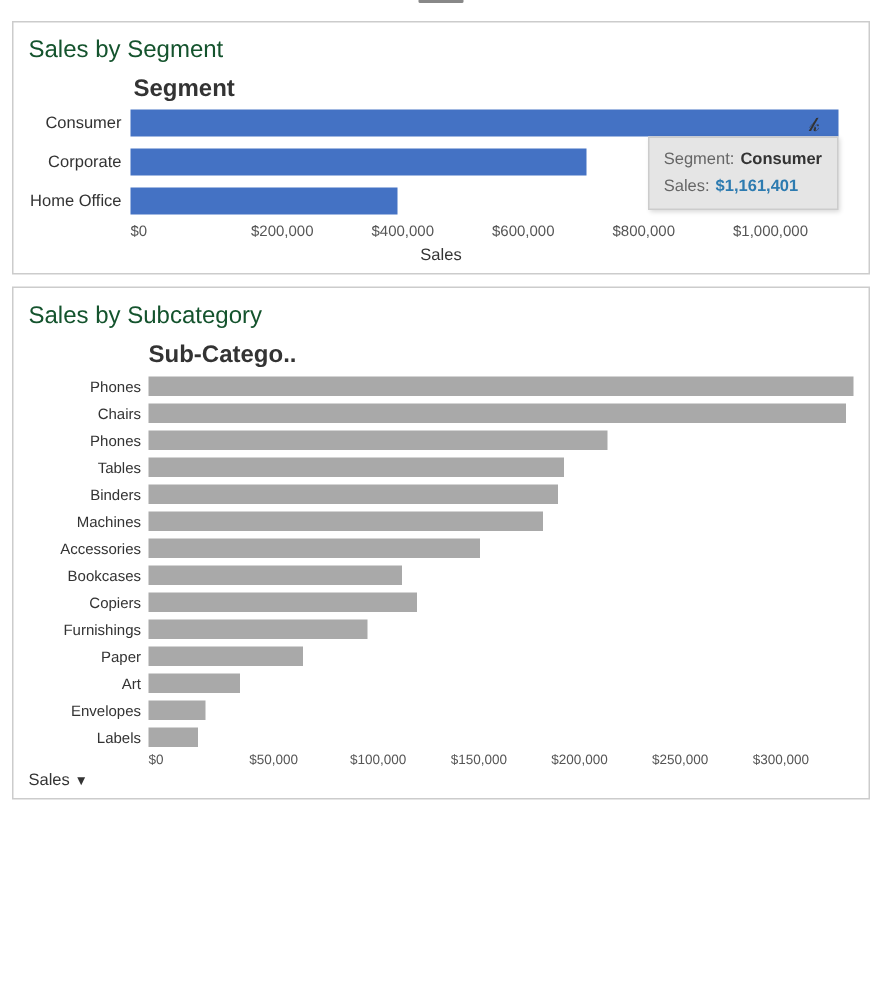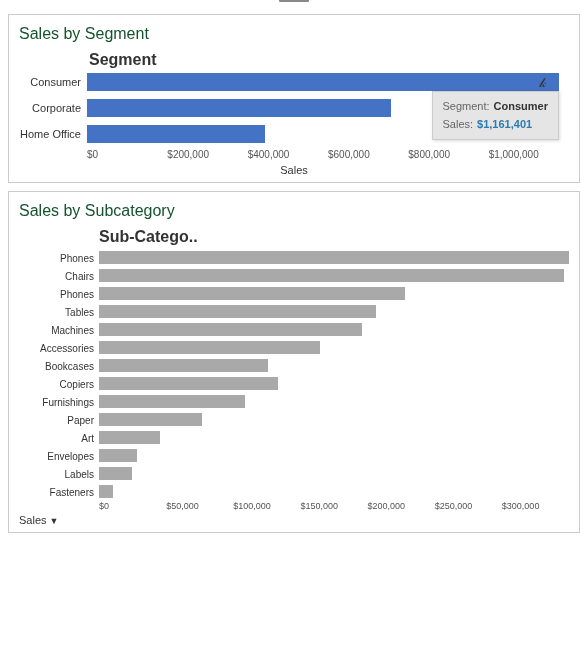--- a/index.html
+++ b/index.html
@@ -287,20 +287,26 @@
         <div class="sub-bar" style="width:65%"></div>
       </div>
     </div>
     <div class="sub-bar-row">
       <div class="sub-bar-label">Tables</div>
       <div class="sub-bar-container">
         <div class="sub-bar" style="width:59%"></div>
       </div>
     </div>
     <div class="sub-bar-row">
+      <div class="sub-bar-label">Binders</div>
+      <div class="sub-bar-container">
+        <div class="sub-bar" style="width:58%"></div>
+      </div>
+    </div>
+    <div class="sub-bar-row">
       <div class="sub-bar-label">Machines</div>
       <div class="sub-bar-container">
         <div class="sub-bar" style="width:56%"></div>
       </div>
     </div>
     <div class="sub-bar-row">
       <div class="sub-bar-label">Accessories</div>
       <div class="sub-bar-container">
         <div class="sub-bar" style="width:47%"></div>
       </div>
@@ -338,26 +344,20 @@
     <div class="sub-bar-row">
       <div class="sub-bar-label">Envelopes</div>
       <div class="sub-bar-container">
         <div class="sub-bar" style="width:8%"></div>
       </div>
     </div>
     <div class="sub-bar-row">
       <div class="sub-bar-label">Labels</div>
       <div class="sub-bar-container">
         <div class="sub-bar" style="width:7%"></div>
-      </div>
-    </div>
-    <div class="sub-bar-row">
-      <div class="sub-bar-label">Fasteners</div>
-      <div class="sub-bar-container">
-        <div class="sub-bar" style="width:3%"></div>
       </div>
     </div>
 
     <div class="sub-axis-labels">
       <span class="sub-axis-label">$0</span>
       <span class="sub-axis-label">$50,000</span>
       <span class="sub-axis-label">$100,000</span>
       <span class="sub-axis-label">$150,000</span>
       <span class="sub-axis-label">$200,000</span>
       <span class="sub-axis-label">$250,000</span>

